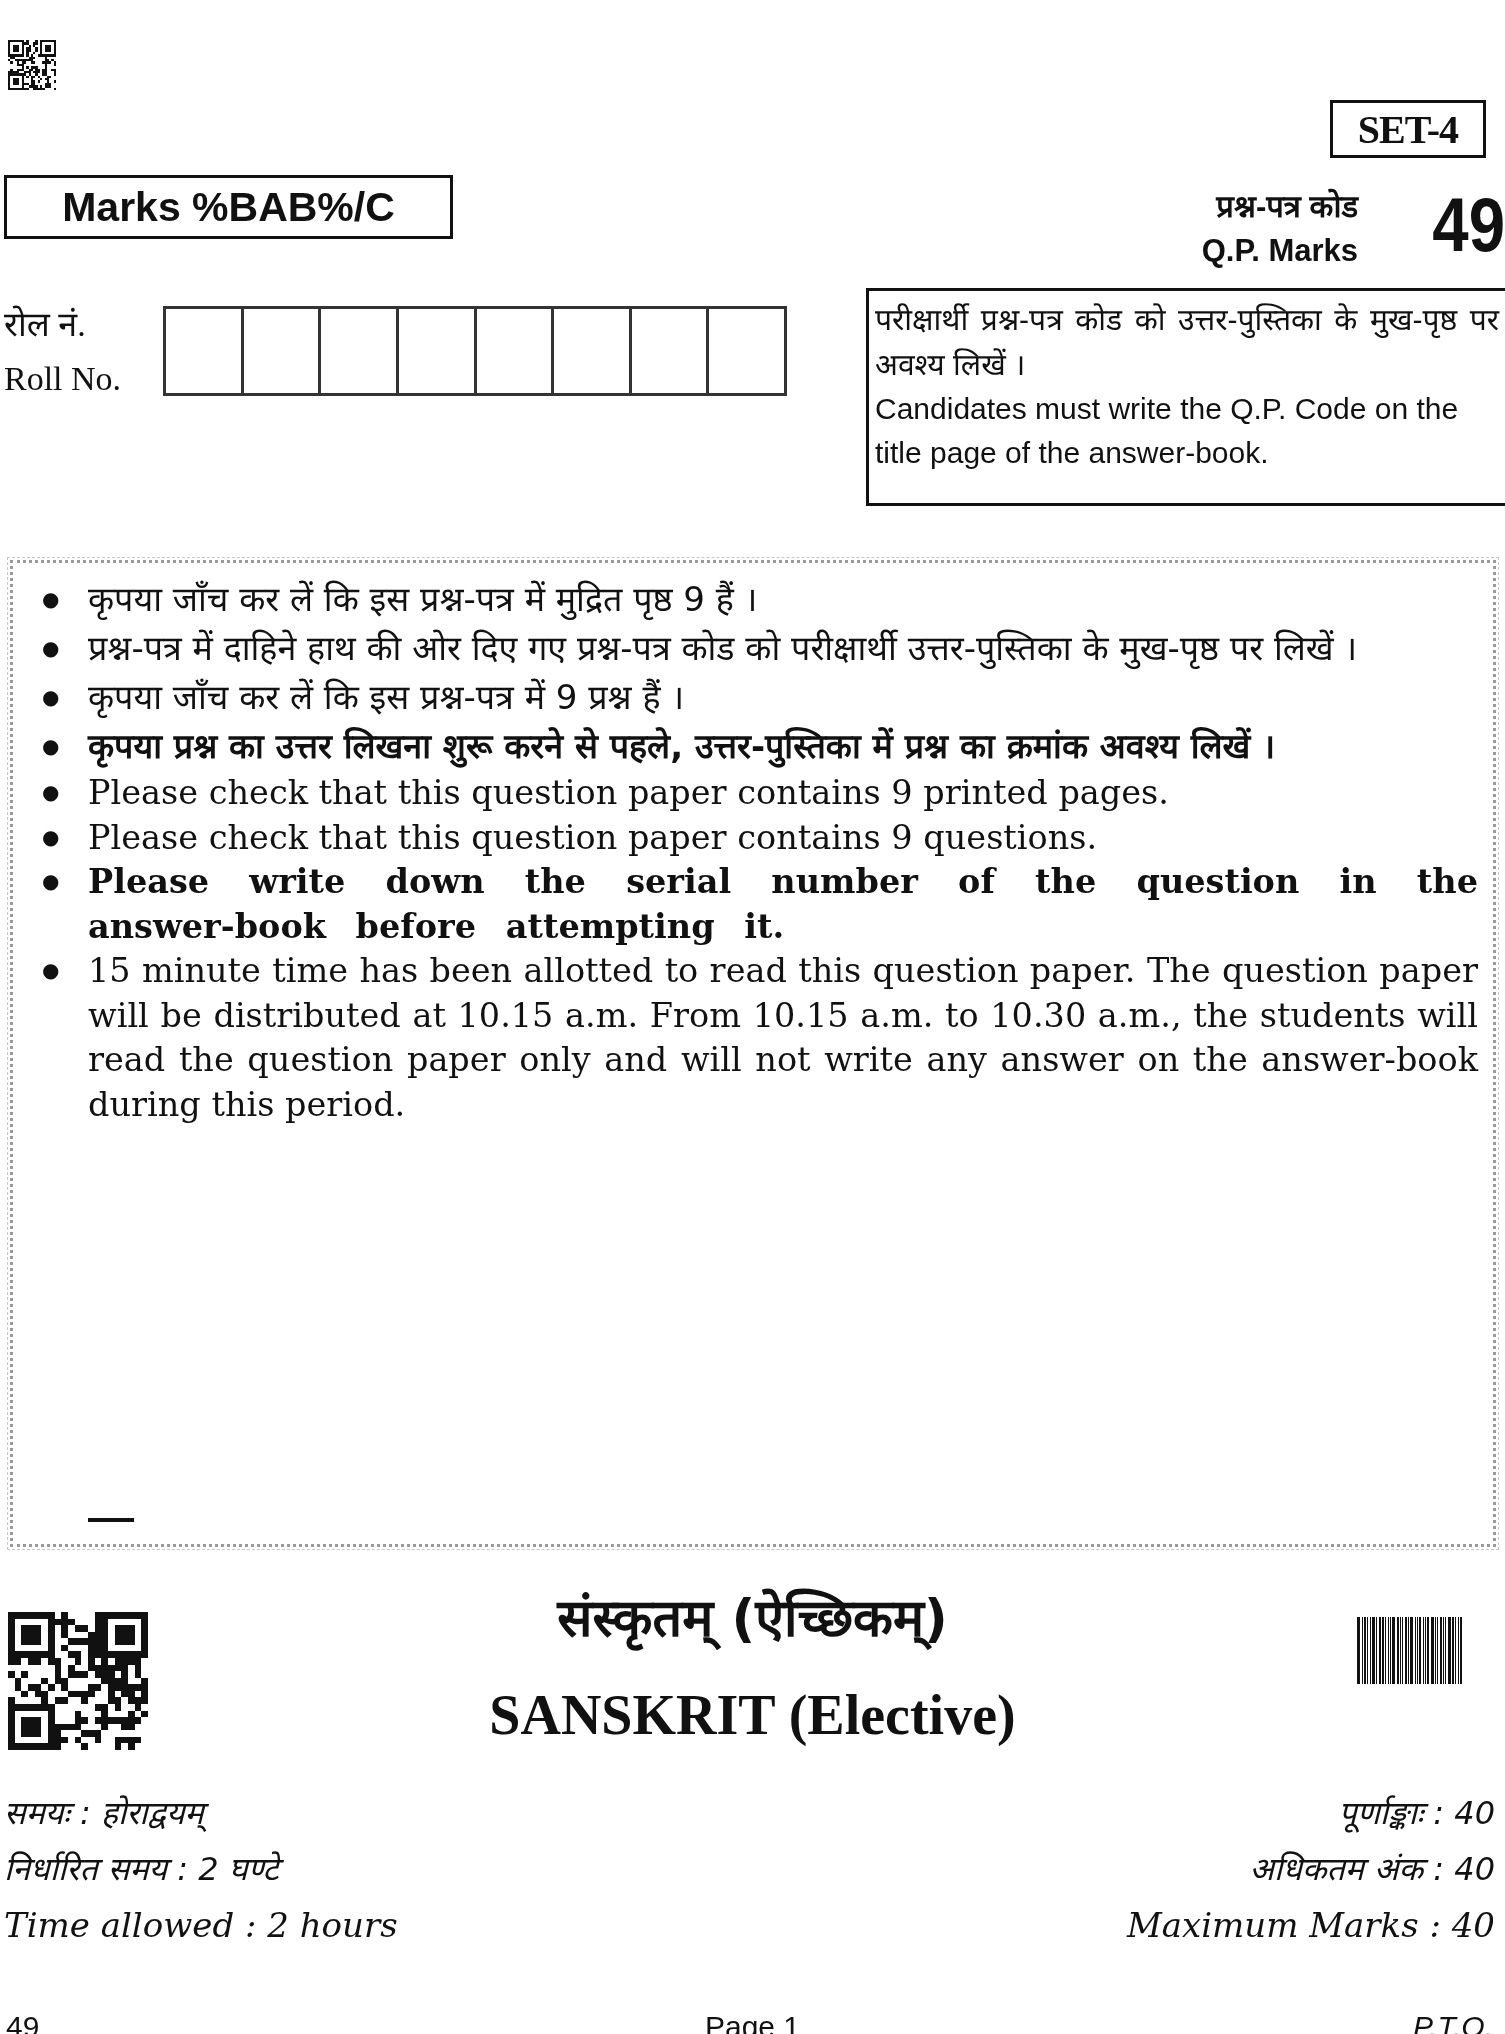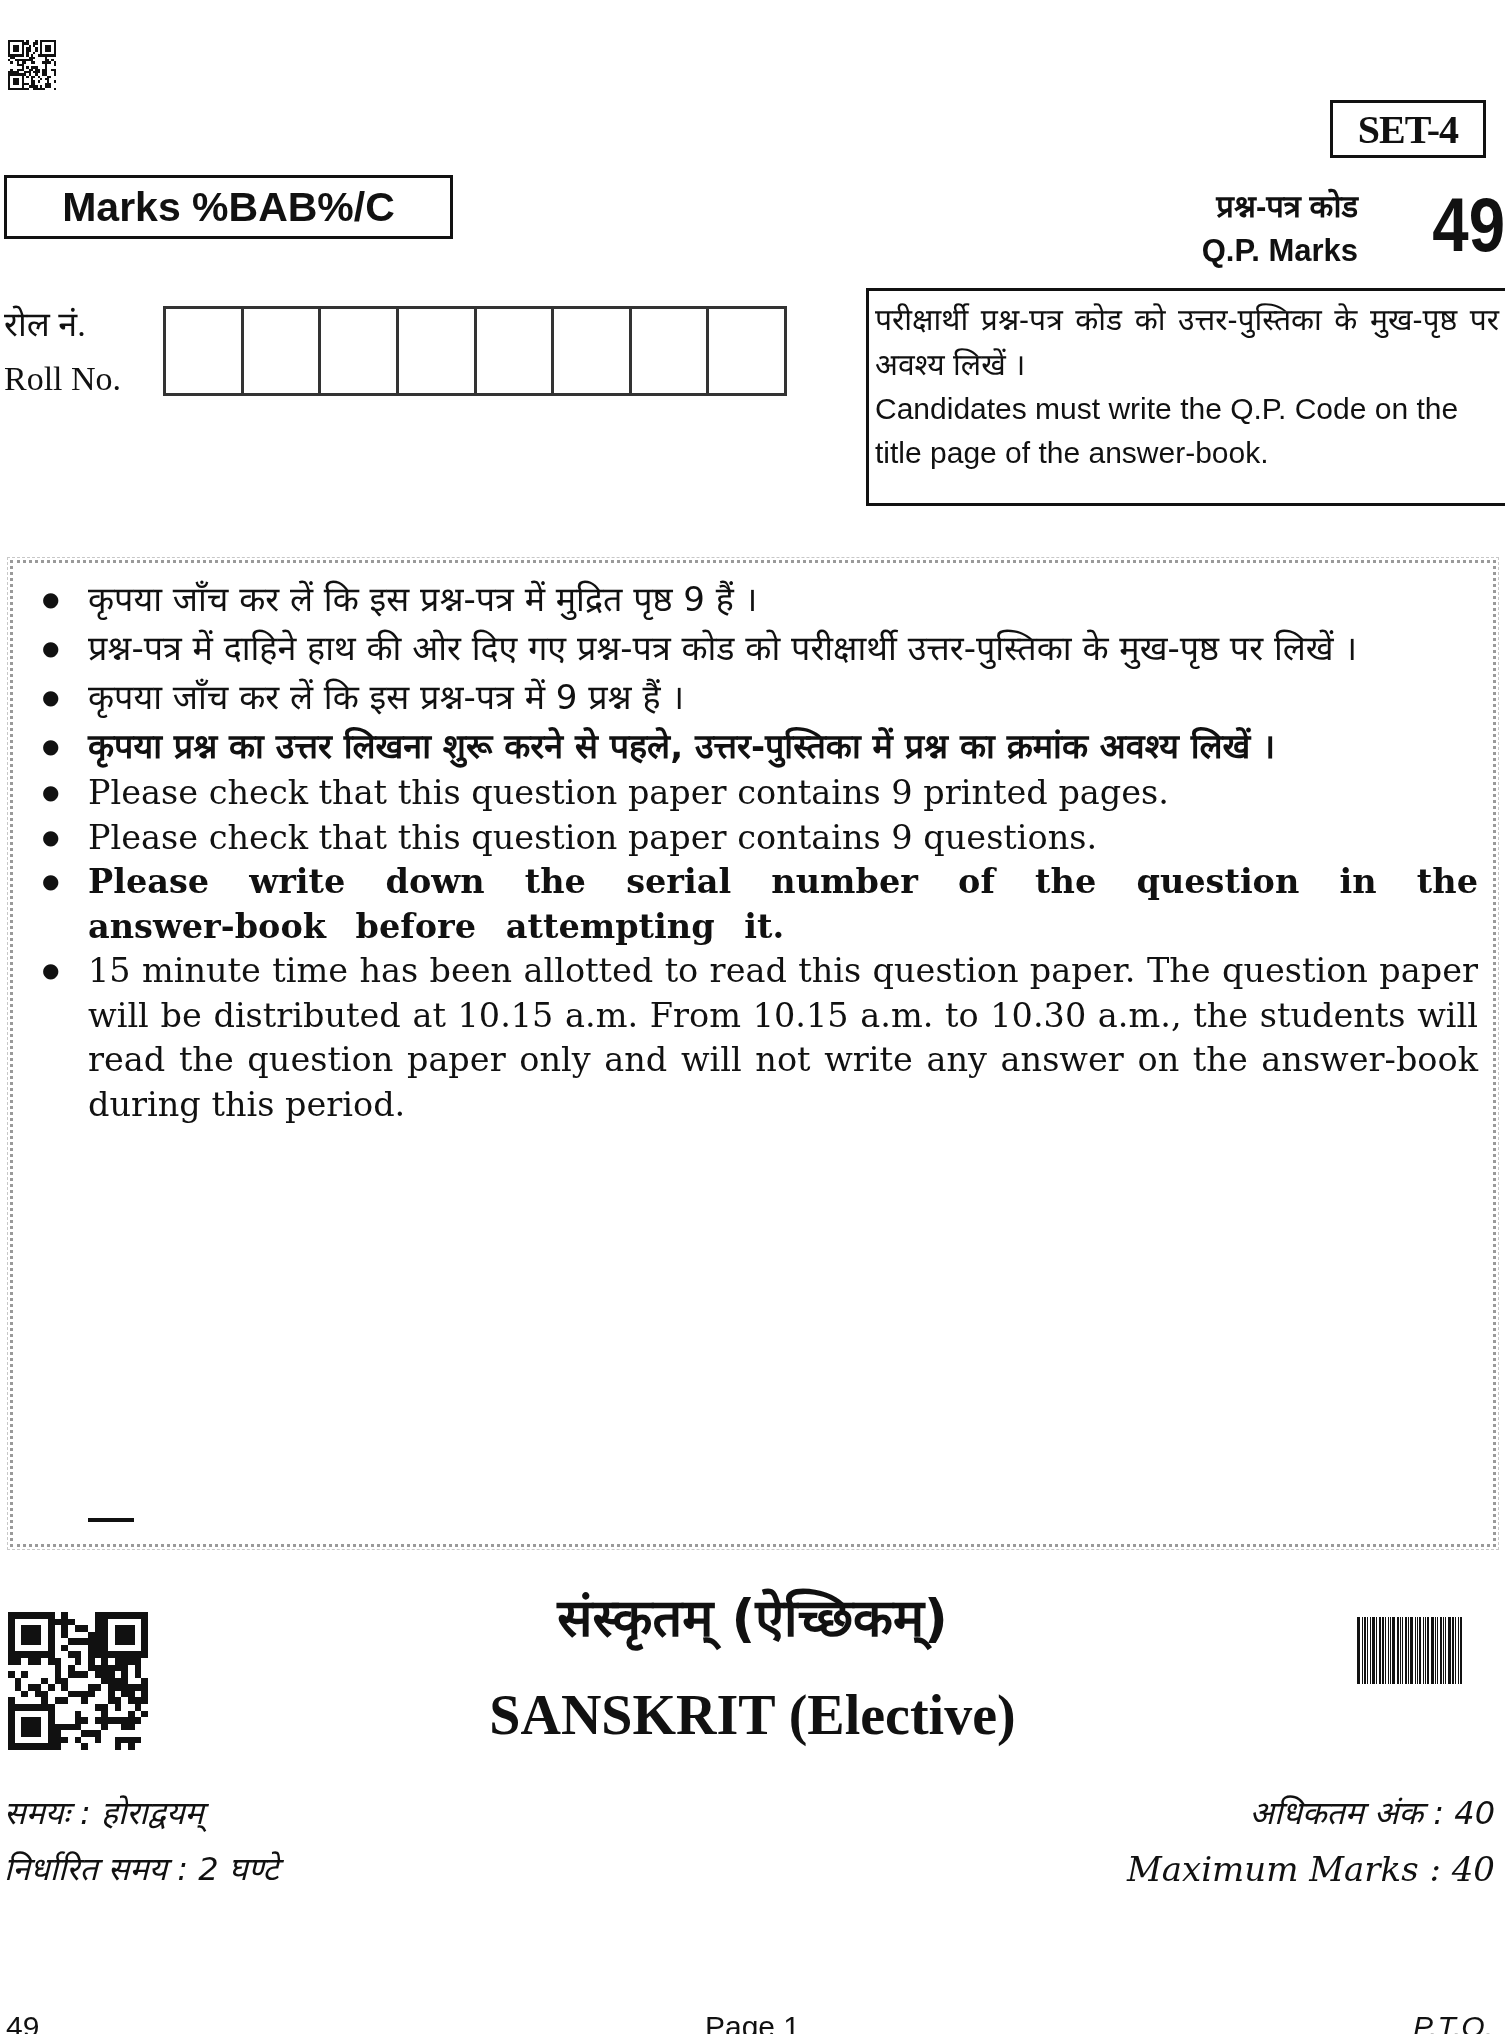--- a/index.html
+++ b/index.html
@@ -1035,21 +1035,23 @@
     <span style="width: 3px; margin-right: 1px;"></span>
     <span style="width: 2px; margin-right: 1px;"></span>
     <span style="width: 1px; margin-right: 2px;"></span>
     <span style="width: 1px; margin-right: 1px;"></span>
     <span style="width: 2px; margin-right: 1px;"></span>
   </div>
 
 <div class="abs meta-left">
   <div class="meta-row-hi">समयः : होराद्वयम्</div>
   <div class="meta-row-hi">निर्धारित समय : 2 घण्टे</div>
+  <div class="meta-row-en">Time allowed : 2 hours</div>
 </div>
 <div class="abs meta-right">
+  <div class="meta-row-hi">पूर्णाङ्काः : 40</div>
   <div class="meta-row-hi">अधिकतम अंक : 40</div>
   <div class="meta-row-en">Maximum Marks : 40</div>
 </div>
 
 <div class="abs footer footer-left">49</div>
 <div class="abs footer footer-mid">Page 1</div>
 <div class="abs footer footer-right">P.T.O.</div>
 
 </body></html>

